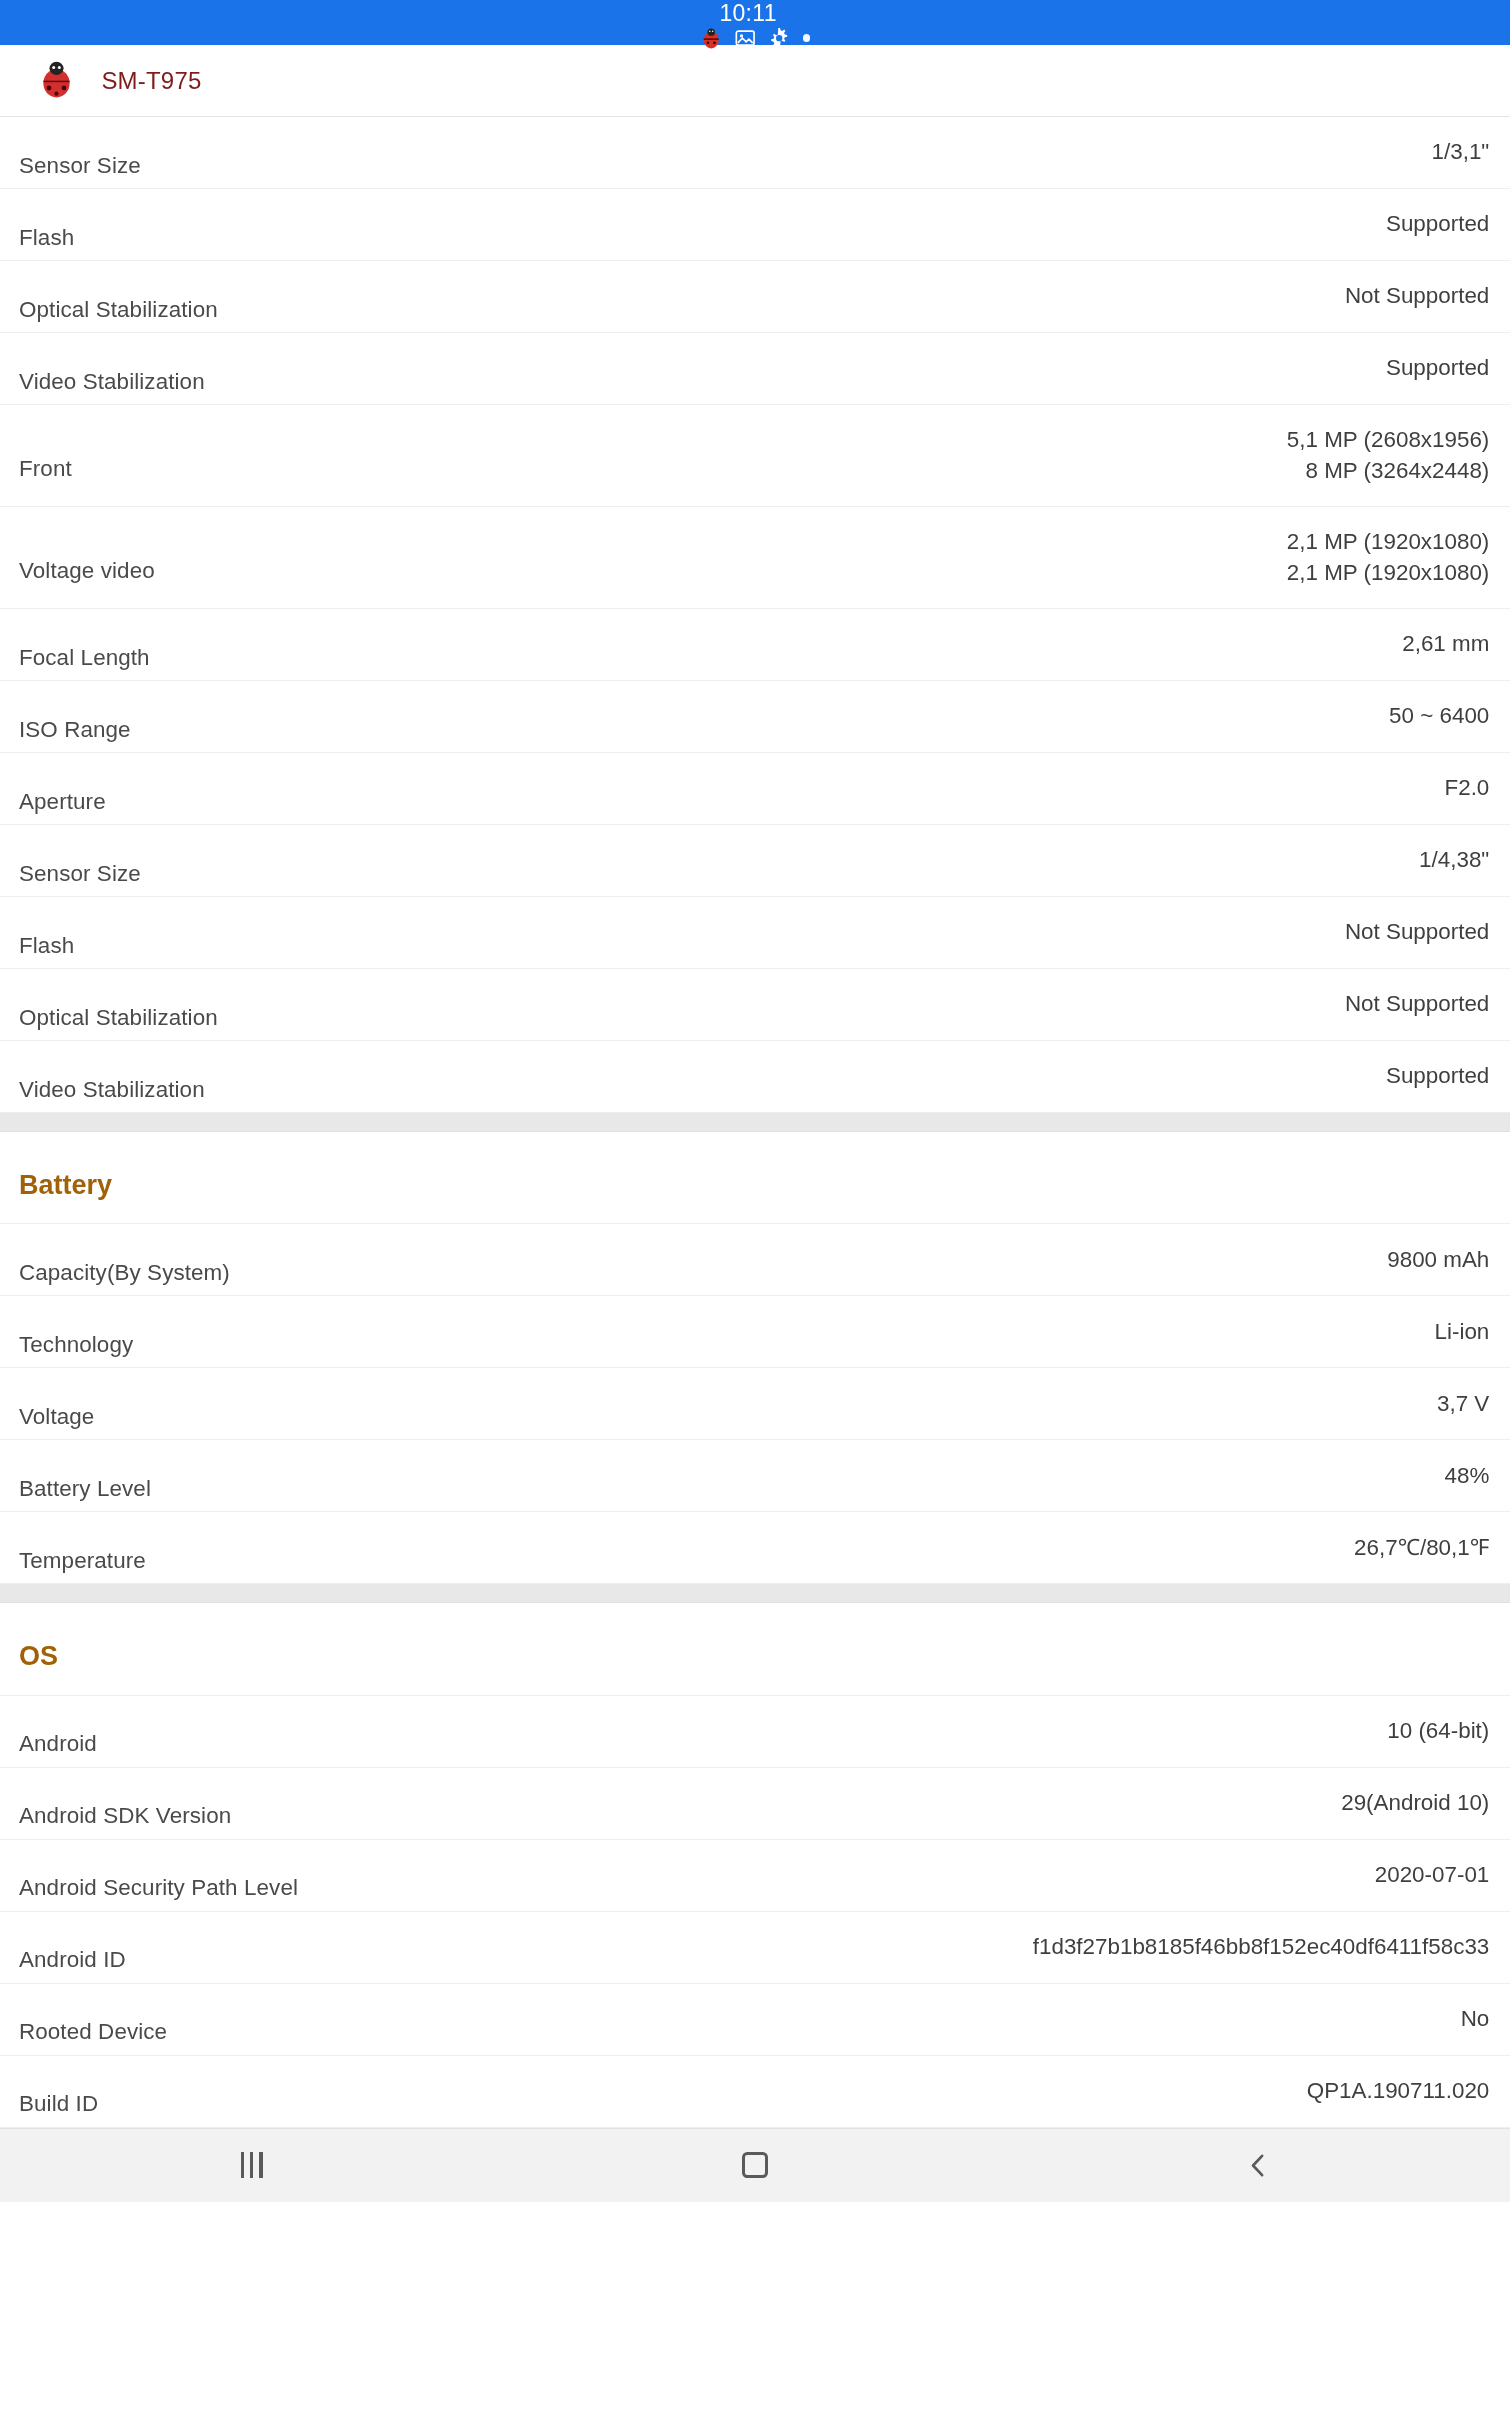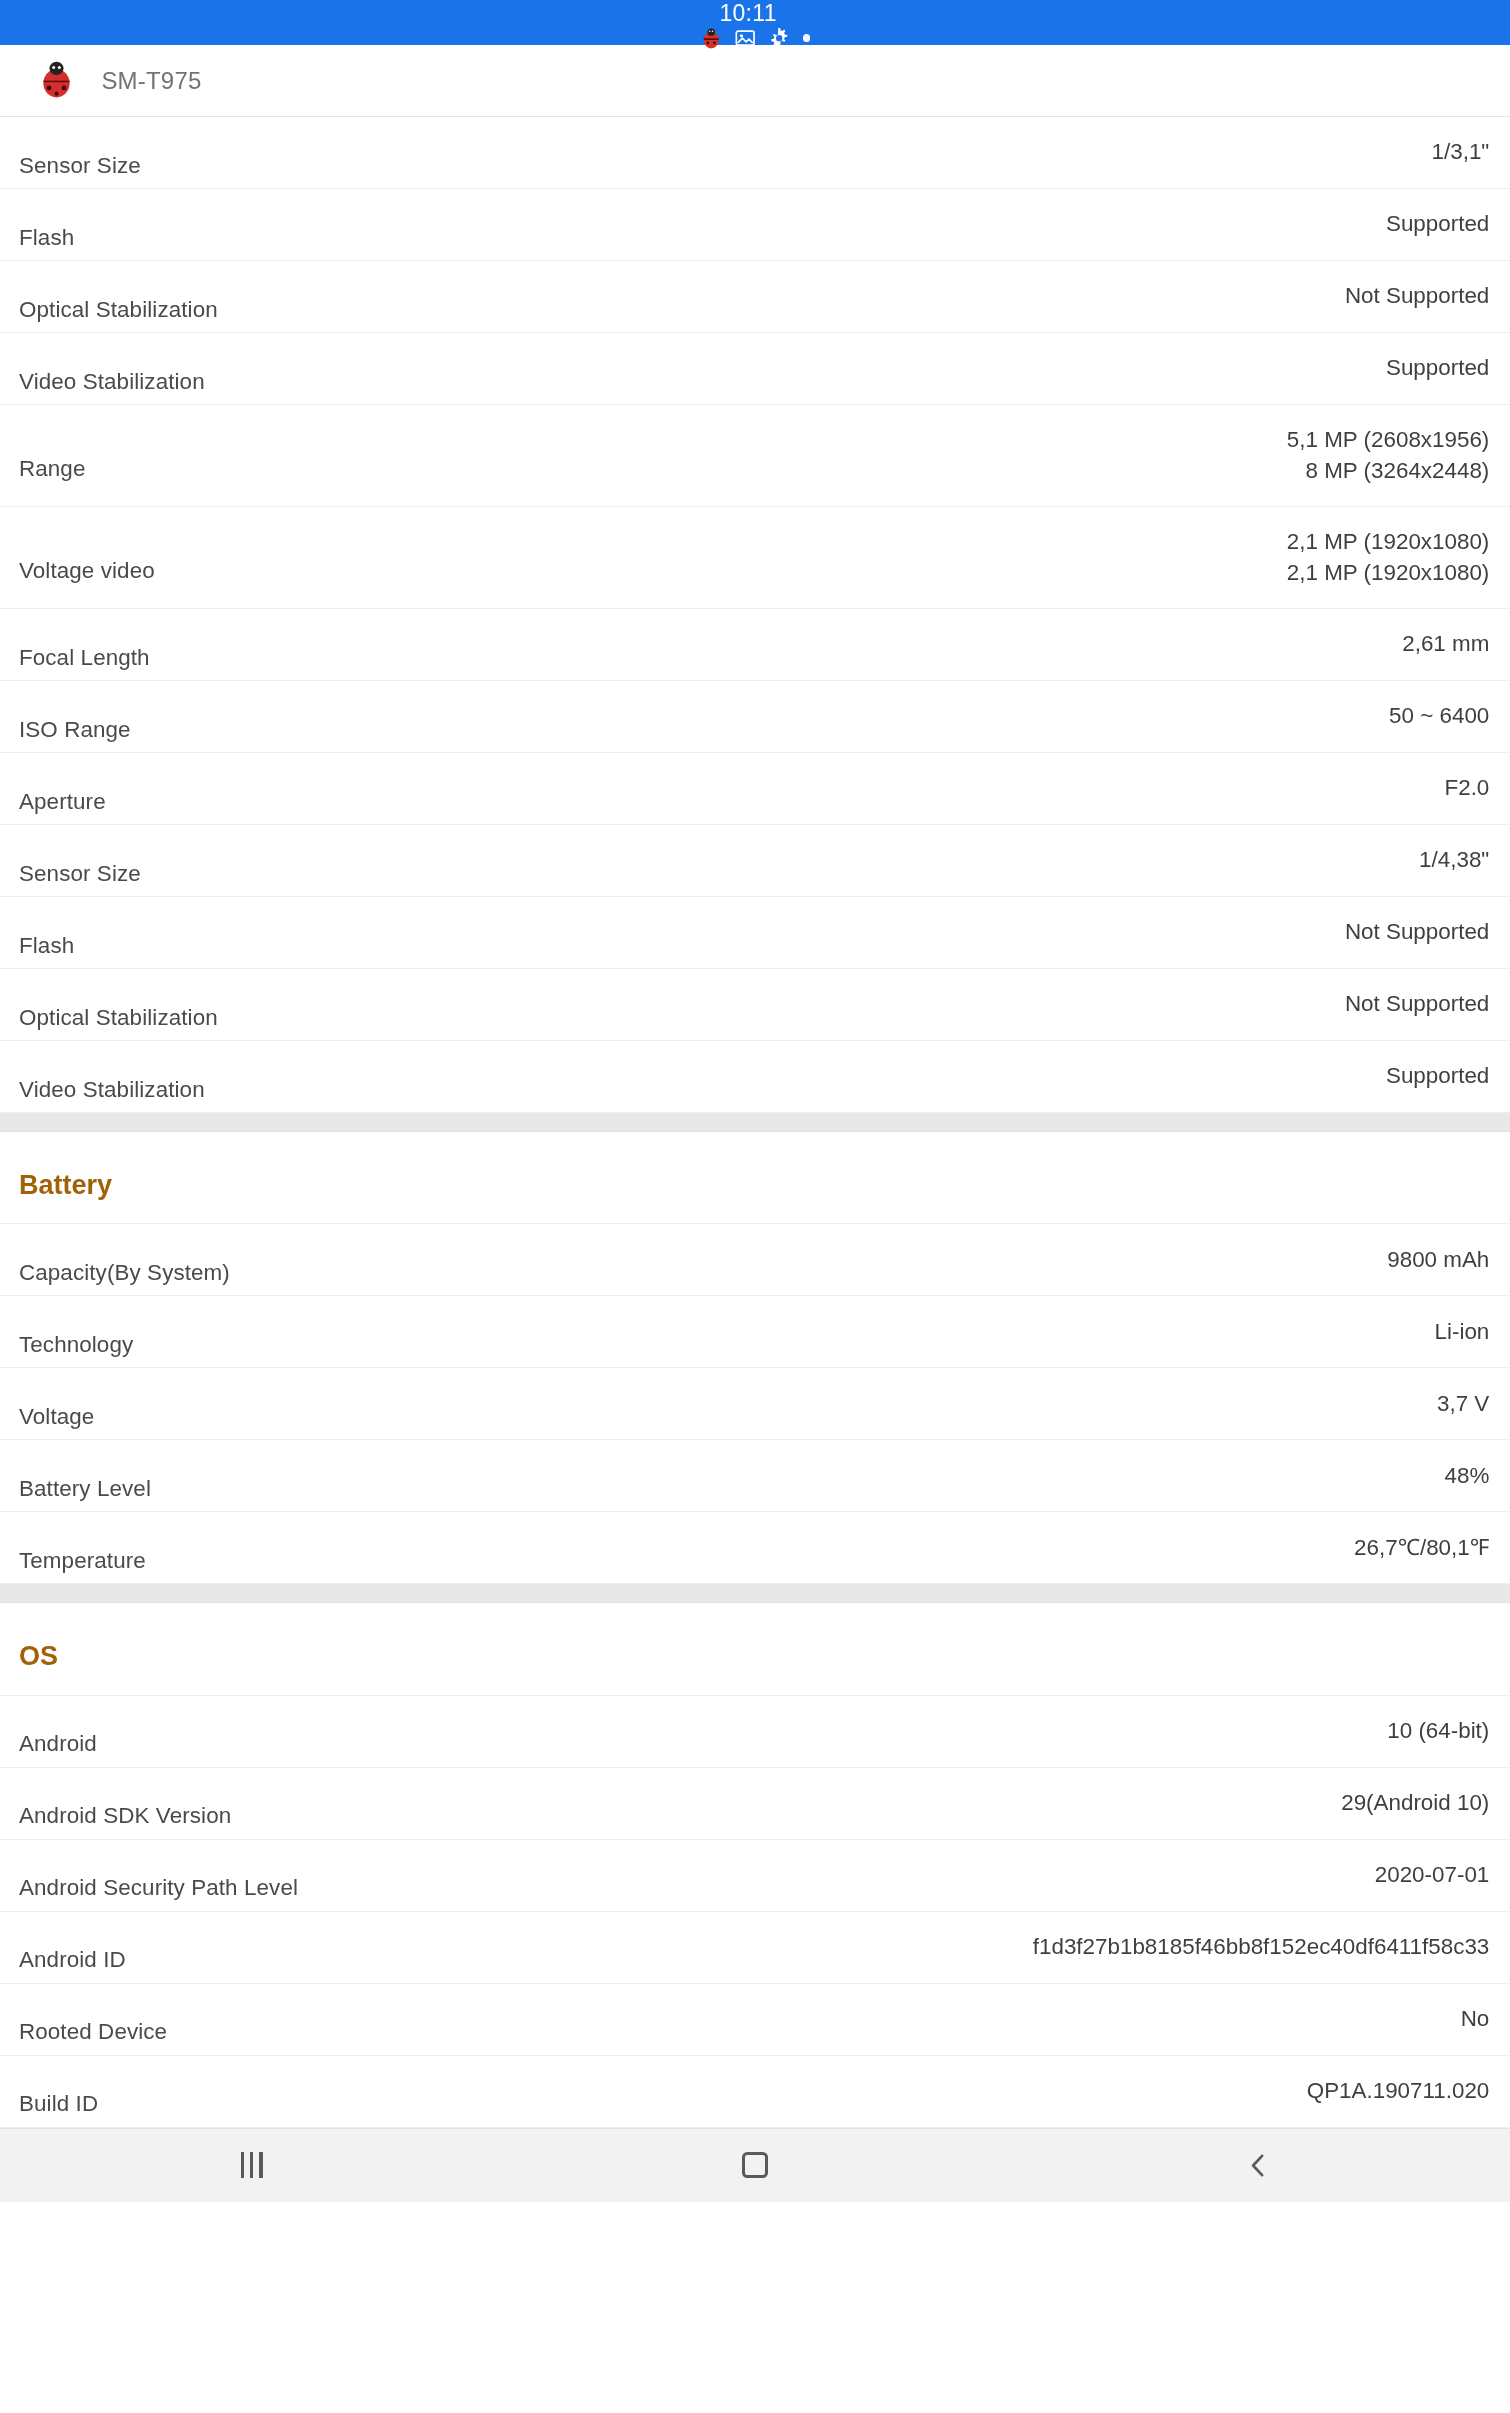--- a/index.html
+++ b/index.html
@@ -45,21 +45,21 @@
     border-bottom: 0.9px solid #e3e3e3;
   }
   .app-logo {
     width: 45px; height: 45px;
     margin-right: 22.4px;
     flex: 0 0 auto;
     position: relative;
   }
   .app-title {
     font-size: 24px;
-    color: #737373;
+    color: #7f1d1d;
     letter-spacing: 0.2px;
   }
 
   
   .content { background: #ffffff; }
 
   .row {
     display: flex;
     align-items: center;
     justify-content: space-between;
@@ -219,21 +219,21 @@
     </div>
     <div class="row">
       <span class="label">Optical Stabilization</span>
       <span class="value">Not Supported</span>
     </div>
     <div class="row">
       <span class="label">Video Stabilization</span>
       <span class="value">Supported</span>
     </div>
     <div class="row tall">
-      <span class="label">Range</span>
+      <span class="label">Front</span>
       <span class="value">5,1 MP (2608x1956)
 8 MP (3264x2448)</span>
     </div>
     <div class="row tall">
       <span class="label">Voltage video</span>
       <span class="value">2,1 MP (1920x1080)
 2,1 MP (1920x1080)</span>
     </div>
     <div class="row">
       <span class="label">Focal Length</span>

